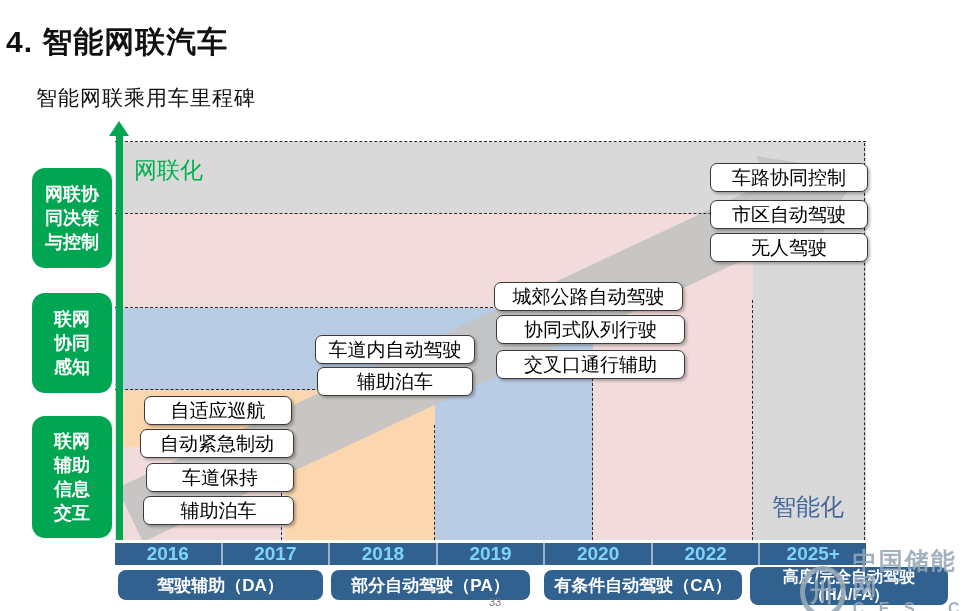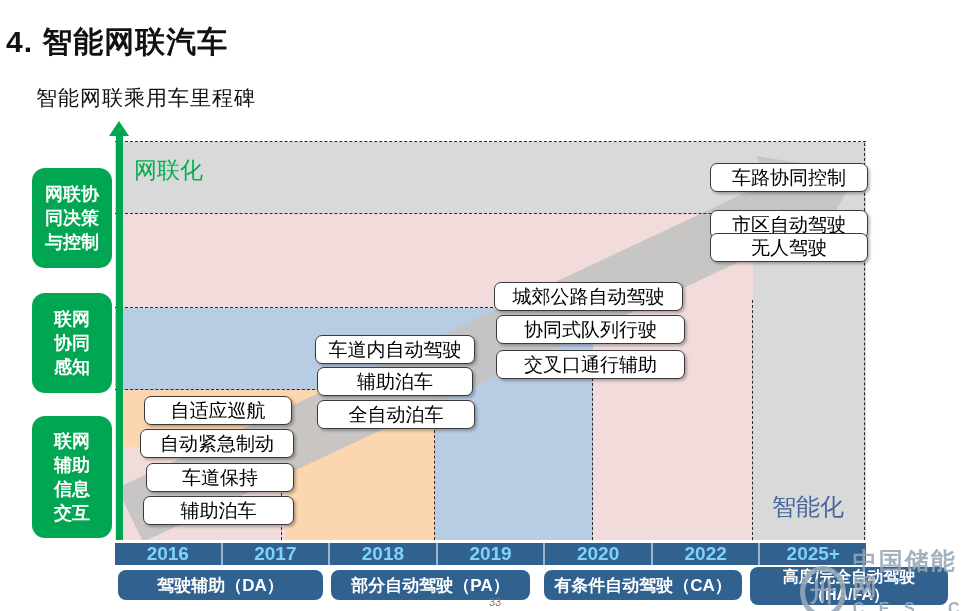--- a/index.html
+++ b/index.html
@@ -102,28 +102,27 @@
     <span>感知</span>
   </div>
   <div class="abs level-box" style="left:32px;top:416px;height:122px;">
     <span>联网</span>
     <span>辅助</span>
     <span>信息</span>
     <span>交互</span>
   </div>
 
   <div class="ms" style="left:710px;top:163px;width:156px;height:27px;">车路协同控制</div>
-  <div class="ms" style="left:710px;top:210px;width:156px;height:27px;">市区自动驾驶</div>
+  <div class="ms" style="left:710px;top:200px;width:156px;height:27px;">市区自动驾驶</div>
   <div class="ms" style="left:710px;top:233px;width:156px;height:27px;">无人驾驶</div>
   <div class="ms" style="left:494px;top:282px;width:187px;height:27px;">城郊公路自动驾驶</div>
   <div class="ms" style="left:496px;top:315px;width:187px;height:27px;">协同式队列行驶</div>
   <div class="ms" style="left:496px;top:350px;width:187px;height:27px;">交叉口通行辅助</div>
   <div class="ms" style="left:315px;top:335px;width:158px;height:27px;">车道内自动驾驶</div>
   <div class="ms" style="left:317px;top:367px;width:154px;height:27px;">辅助泊车</div>
-  <div class="ms" style="left:317px;top:400px;width:156px;height:27px;">全自动泊车</div>
   <div class="ms" style="left:144px;top:396px;width:146px;height:27px;">自适应巡航</div>
   <div class="ms" style="left:140px;top:429px;width:152px;height:27px;">自动紧急制动</div>
   <div class="ms" style="left:146px;top:463px;width:146px;height:27px;">车道保持</div>
   <div class="ms" style="left:143px;top:496px;width:149px;height:27px;">辅助泊车</div>
 
   <div class="abs year-bar">
     <div class="year-cell">2016</div>
     <div class="year-cell">2017</div>
     <div class="year-cell">2018</div>
     <div class="year-cell">2019</div>

